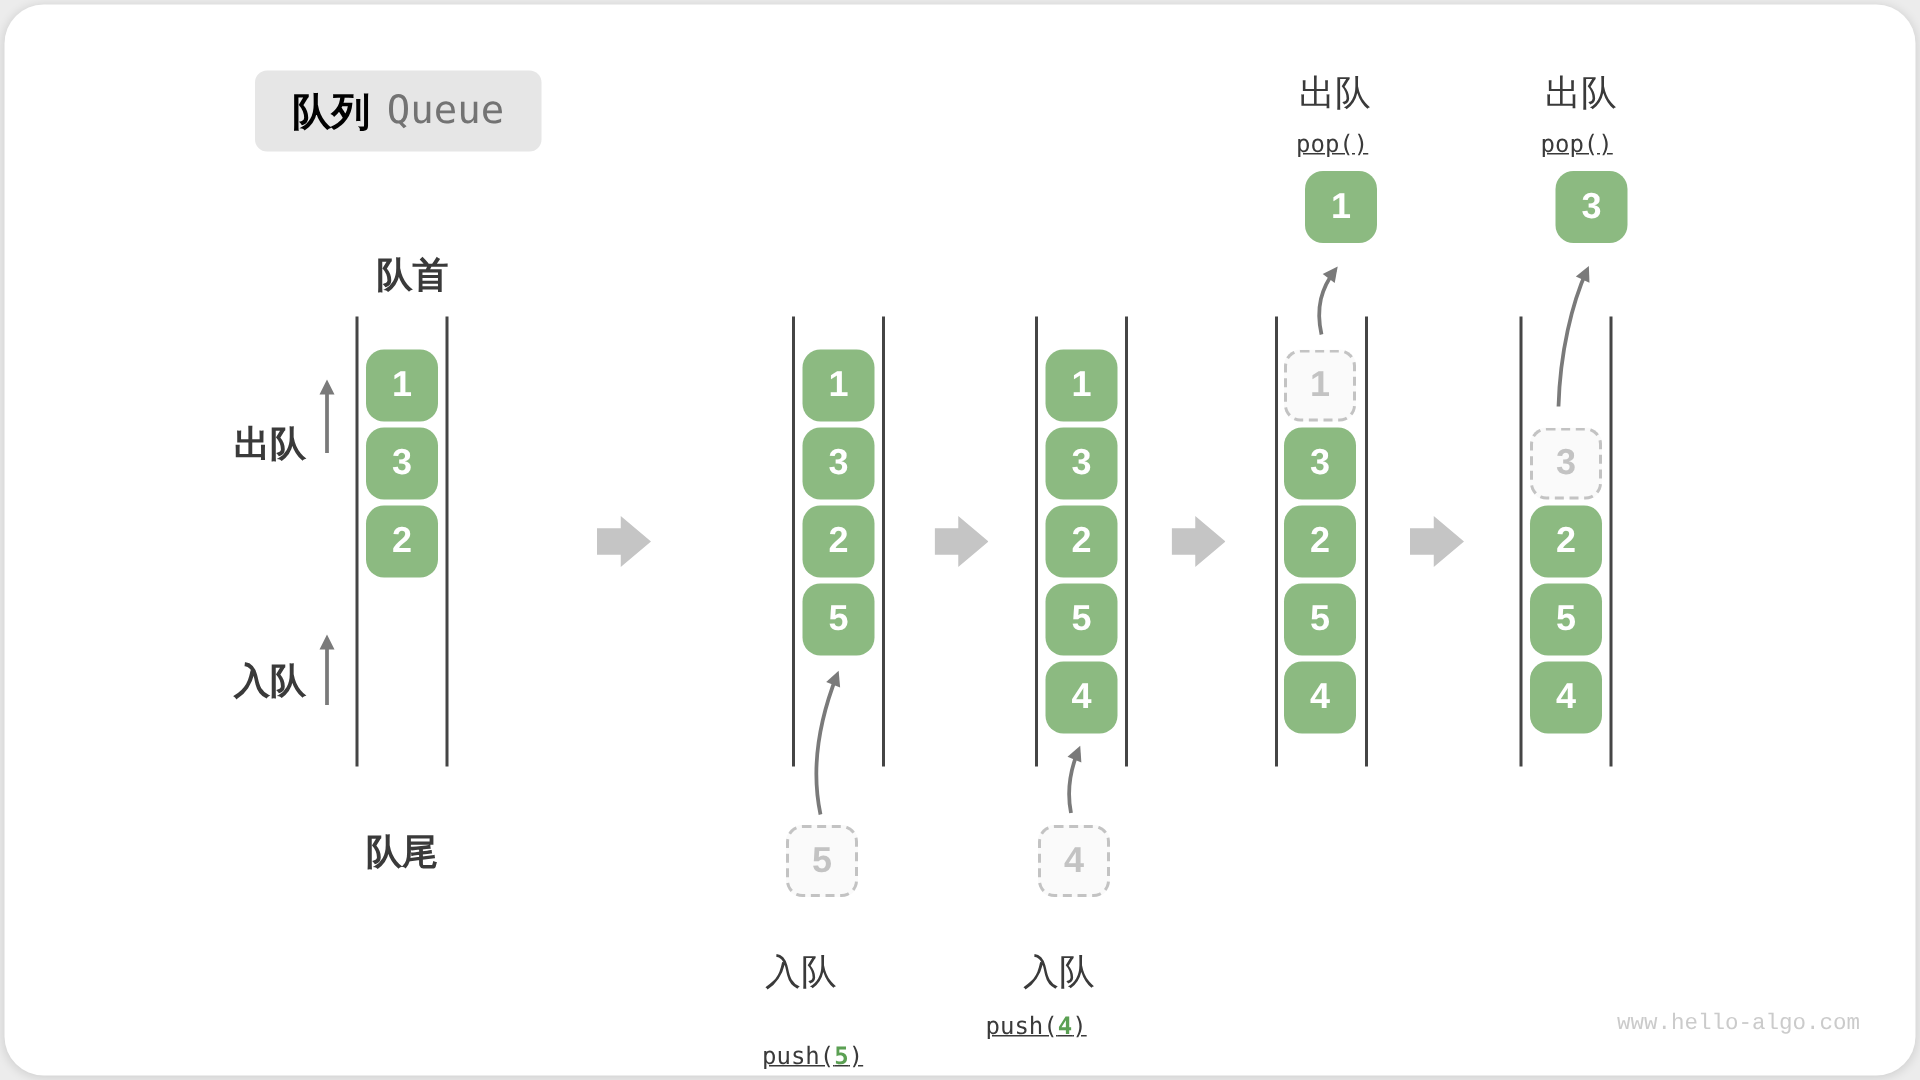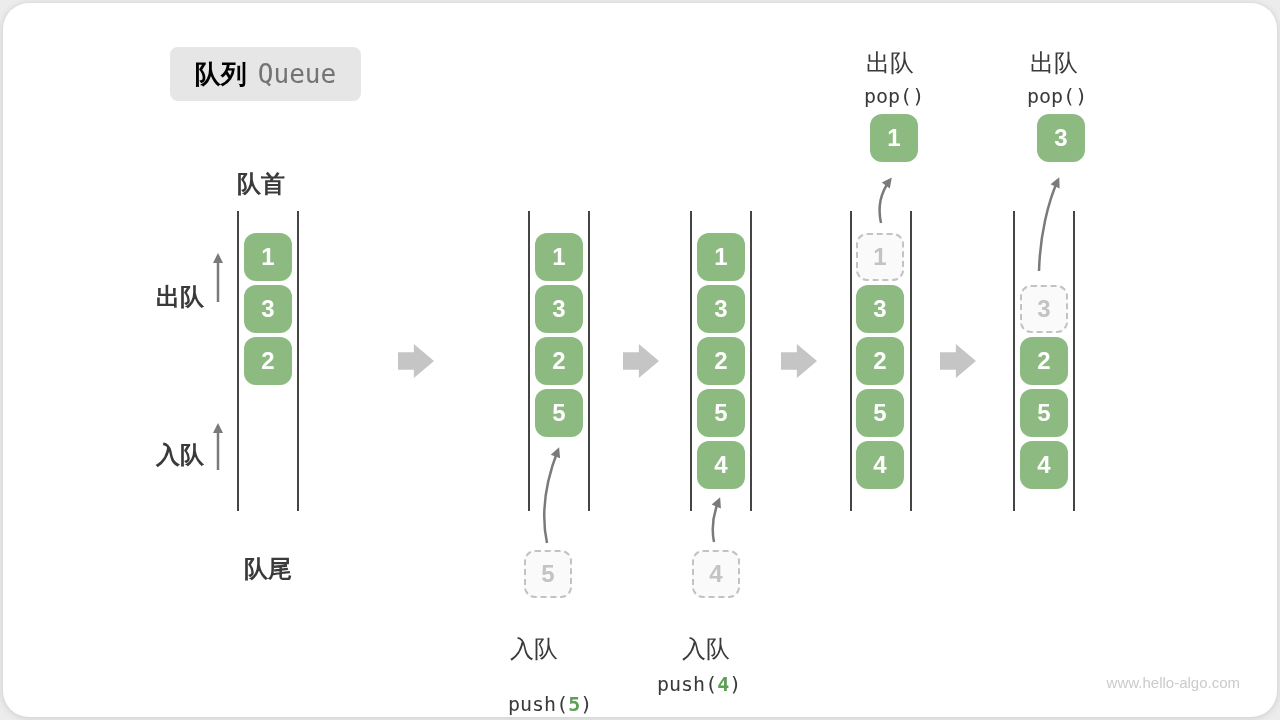--- a/index.html
+++ b/index.html
@@ -18,21 +18,21 @@
     position:absolute;left:170px;top:47px;width:191px;height:54px;
     background:var(--title_bg,#e6e6e6);border-radius:8px;
     display:flex;align-items:center;justify-content:center;gap:11px;
   }
   .title-zh{font-size:26px;font-weight:700;color:#000000;}
   .title-en{font-family:"DejaVu Sans Mono","Liberation Mono",monospace;font-size:26px;color:#737373;}
   .zh-bold{font-size:24px;font-weight:700;color:var(--text,#3a3a3a);line-height:28px;white-space:nowrap;}
   .op-zh{font-size:24px;font-weight:400;color:var(--text,#3a3a3a);line-height:28px;white-space:nowrap;}
   .code{
     font-family:"DejaVu Sans Mono","Liberation Mono",monospace;
-    font-size:20px;color:var(--text,#3a3a3a);line-height:30px;white-space:nowrap;
+    font-size:16px;color:var(--text,#3a3a3a);line-height:30px;white-space:nowrap;text-decoration:underline;
   }
   .code .arg{color:var(--code_green,#5ba053);font-weight:700;}
   .vline{position:absolute;top:211px;width:2px;height:300px;background:var(--line,#454545);}
   .cell{
     position:absolute;width:48px;height:48px;border-radius:12px;
     background:var(--green,#8cba81);color:#ffffff;
     font-size:24px;font-weight:700;
     display:flex;align-items:center;justify-content:center;
   }
   .ghost{
@@ -40,36 +40,36 @@
     border-radius:11px;background:#fafafa;color:var(--ghost,#c3c3c3);
     font-size:24px;font-weight:700;
     display:flex;align-items:center;justify-content:center;
   }
   .flow-arrow{
     position:absolute;width:36px;height:34px;background:var(--flow_arrow,#c5c5c5);
     clip-path:polygon(0 24%,44% 24%,44% 0,100% 50%,44% 100%,44% 76%,0 76%);
   }
   .watermark{
     position:absolute;right:40px;top:674px;
-    font-family:Liberation Sans, sans-serif;
+    font-family:Liberation Mono, monospace;
     font-size:15px;color:var(--watermark_gray,#cbcbcb);
   }
   svg.overlay{position:absolute;inset:0;pointer-events:none;}
 </style>
 </head>
 <body>
 
 <div class="canvas"></div>
 
 <div class="title-box">
   <span class="title-zh">队列</span>
   <span class="title-en">Queue</span>
 </div>
 
-<div class="abs zh-bold" style="left:237px;top:153px;width:62px;text-align:left;">队首</div>
+<div class="abs zh-bold" style="left:237px;top:153px;width:62px;text-align:right;">队首</div>
 <div class="abs zh-bold" style="left:237px;top:538px;width:62px;text-align:center;">队尾</div>
 <div class="abs zh-bold" style="left:150px;top:266px;width:54px;text-align:right;">出队</div>
 <div class="abs zh-bold" style="left:150px;top:424px;width:54px;text-align:right;">入队</div>
 
 <svg class="overlay" width="1280" height="720" viewBox="0 0 1280 720">
   <defs>
     <marker id="ah" markerUnits="userSpaceOnUse" markerWidth="12" markerHeight="12" refX="8" refY="6" orient="auto">
       <path d="M1,1 L11,6 L1,11 Z" fill="var(--arrow_gray,#7a7a7a)"></path>
     </marker>
   </defs>

